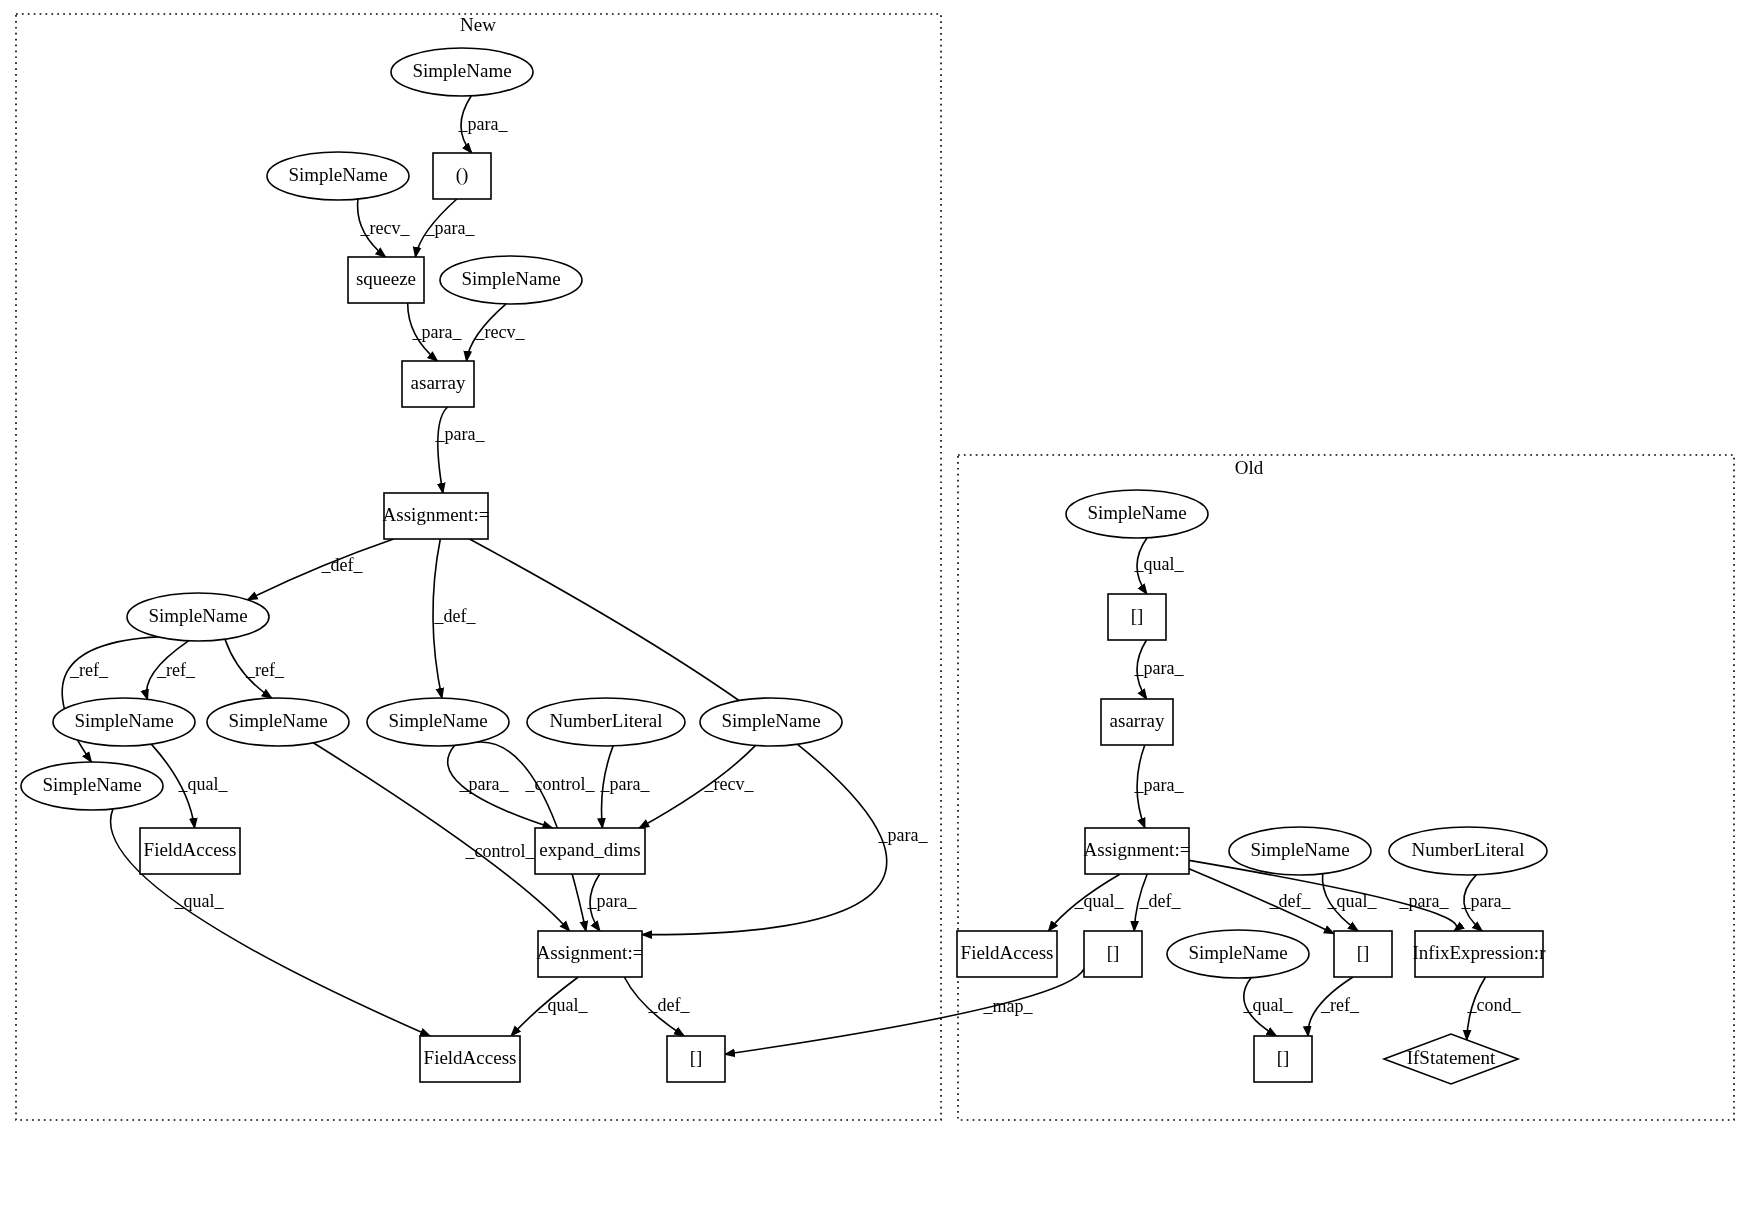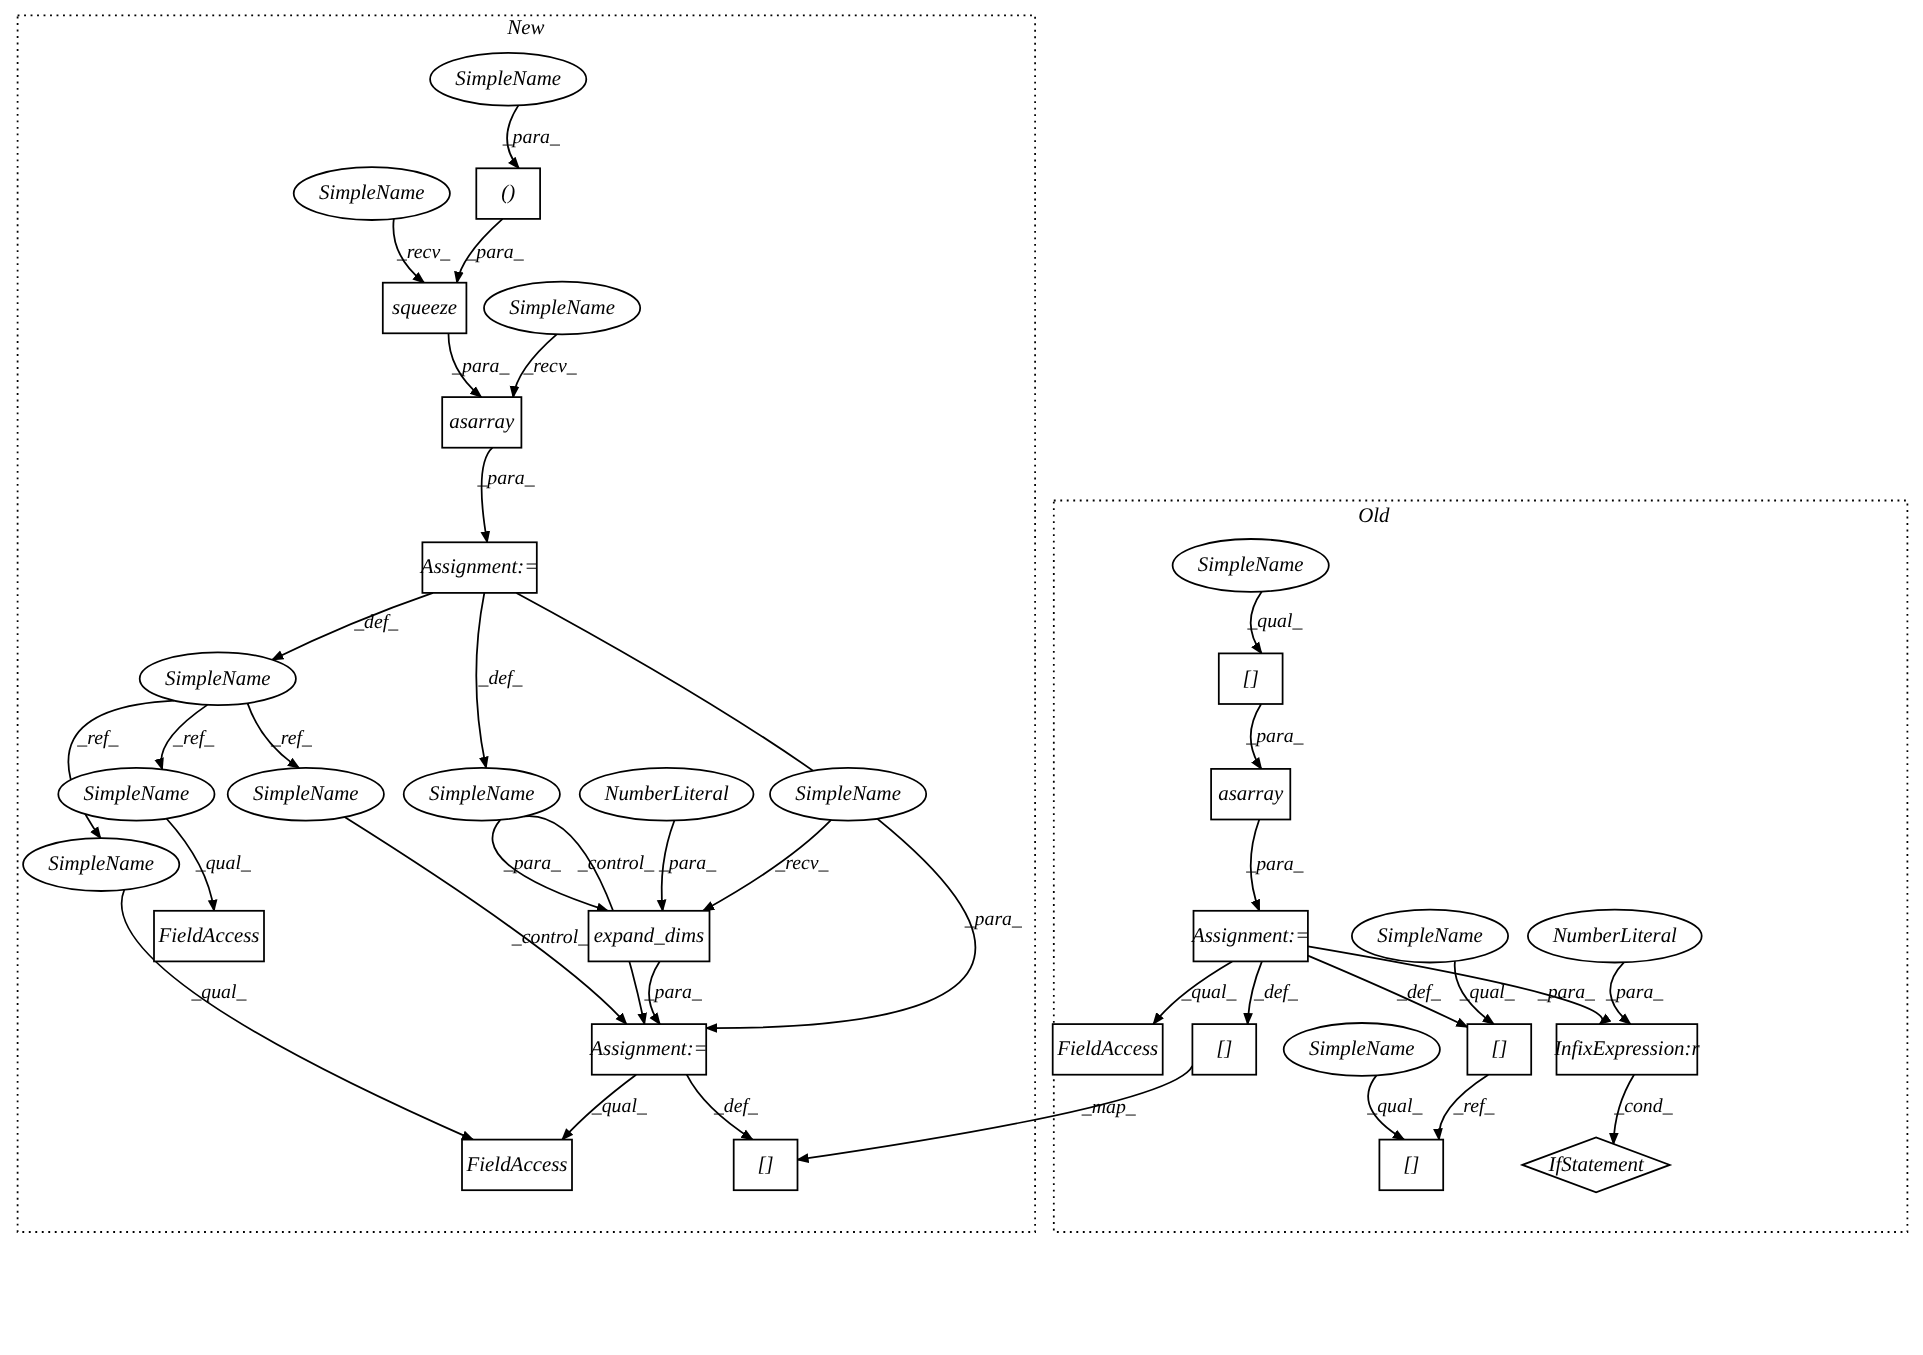--- a/index.html
+++ b/index.html
@@ -1,18 +1,18 @@
 <!DOCTYPE html>
 <html><head>
 <meta charset="utf-8">
 <style>
   html,body{margin:0;padding:0;background:#ffffff;}
   body{width:1748px;height:1232px;overflow:hidden;
        font-family:"Liberation Serif","DejaVu Serif",serif;}
-  #stage{position:relative;width:1448px;height:1232px;font-style:italic;}
+  #stage{position:relative;width:1448px;height:1232px;}
   svg#graph{position:absolute;left:0;top:0;width:1748px;height:1232px;}
   .nodeshape{fill:#ffffff;stroke:#000000;stroke-width:1.6px;}
   .cluster{fill:none;stroke:#000000;stroke-width:1.6px;stroke-dasharray:1.7 4.2;}
   .edge{fill:none;stroke:#000000;stroke-width:1.6px;}
   .nodelabel{font-family:"Liberation Serif","DejaVu Serif",serif;font-size:19px;
              fill:#000000;text-anchor:middle;dominant-baseline:middle;}
   .edgelabel{font-family:"Liberation Serif","DejaVu Serif",serif;font-size:18px;
              fill:#000000;text-anchor:middle;dominant-baseline:middle;}
   .clusterlabel{font-family:"Liberation Serif","DejaVu Serif",serif;font-size:19px;
                 fill:#000000;text-anchor:middle;dominant-baseline:middle;}

